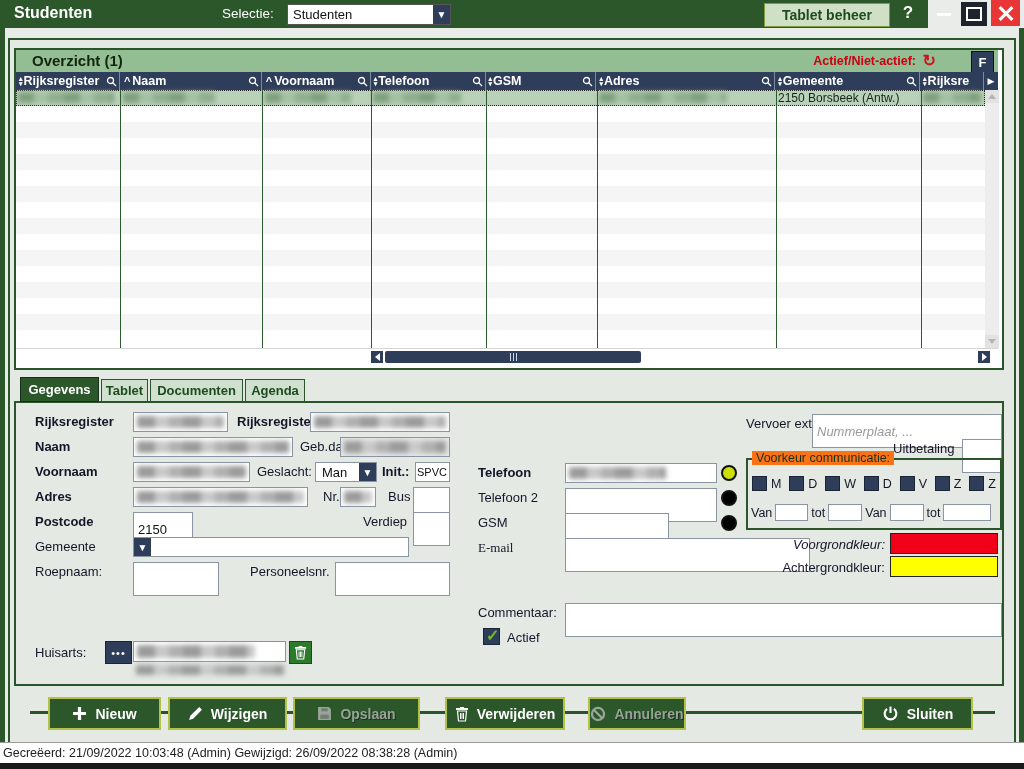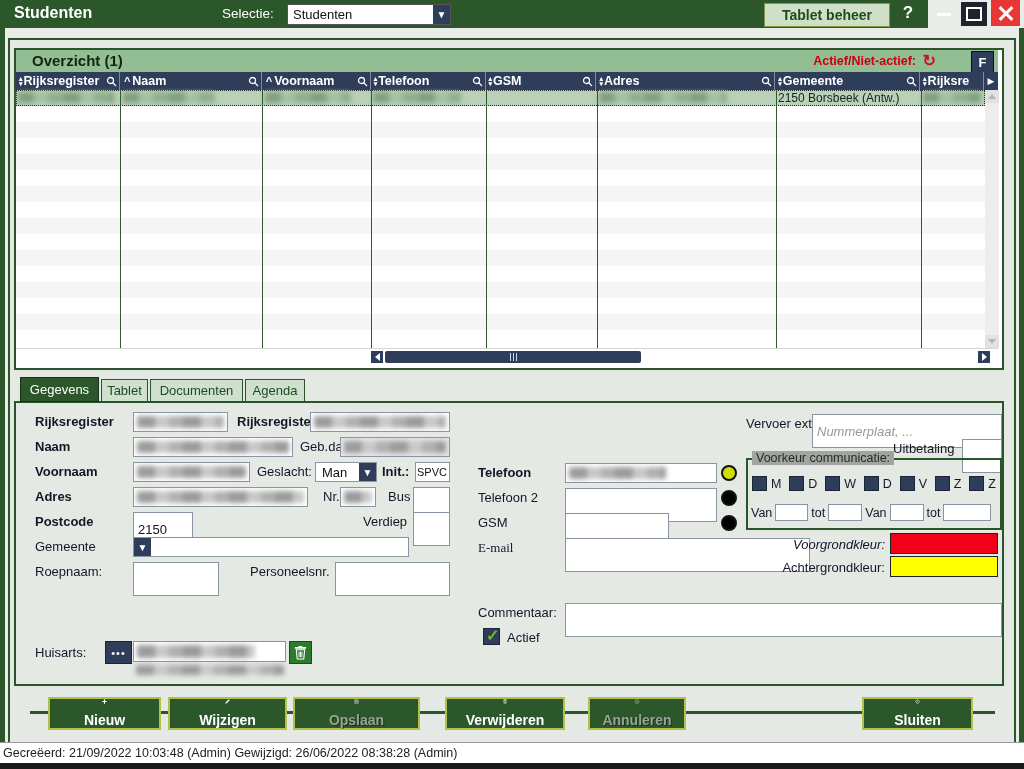--- a/index.html
+++ b/index.html
@@ -48,51 +48,51 @@
   .vs-btn{position:absolute;left:0;width:14px;height:13px;background:#e2e2e2;display:flex;align-items:center;justify-content:center;}
   .tri-up{width:0;height:0;border-left:4px solid transparent;border-right:4px solid transparent;border-bottom:5px solid #b5b5b5;}
   .tri-down{width:0;height:0;border-left:4px solid transparent;border-right:4px solid transparent;border-top:5px solid #b5b5b5;}
   .hscroll{position:absolute;left:0;top:298px;width:982px;height:16px;background:#fff;border-top:1px solid #d5d5d5;}
   .hs-btn{position:absolute;top:2px;width:12px;height:12px;background:#2e3d59;display:flex;align-items:center;justify-content:center;}
   .tri-left{width:0;height:0;border-top:4px solid transparent;border-bottom:4px solid transparent;border-right:5px solid #fff;}
   .tri-right{width:0;height:0;border-top:4px solid transparent;border-bottom:4px solid transparent;border-left:5px solid #fff;}
   .hs-thumb{position:absolute;left:369px;top:2px;width:256px;height:12px;background:#2e3d59;border-radius:2px;display:flex;align-items:center;justify-content:center;gap:2px;}
   .grip{width:1px;height:8px;background:#cfd6e4;}
   
-  .tab{position:absolute;display:flex;align-items:center;justify-content:center;font-size:13px;font-weight:normal;box-sizing:border-box;}
+  .tab{position:absolute;display:flex;align-items:center;justify-content:center;font-size:13px;font-weight:bold;box-sizing:border-box;}
   .tab.active{background:#2b572b;color:#fff;border:1px solid #16301b;z-index:5;}
   .tab.inactive{background:#cfe0cf;color:#1d4b1d;border:1px solid #2a552a;}
   .form-box{position:absolute;left:14px;top:401px;width:986px;height:281px;border:2px solid #2a552a;background:#e4e9e4;}
   
   .lbl{position:absolute;font-size:13px;color:#151528;white-space:nowrap;}
   .b{font-weight:bold;}
   .field{position:absolute;background:#fff;border:1px solid #8a94a2;box-sizing:border-box;overflow:hidden;}
   .field.ro{background:#e8e8e8;}
   .field .redact{position:absolute;left:3px;top:3px;right:3px;bottom:3px;}
   input.inp{position:absolute;background:#fff;border:1px solid #8a94a2;box-sizing:border-box;font-family:"Liberation Sans",sans-serif;font-size:13px;color:#111;padding:16px 4px;}
   input.inp::placeholder{color:#999;font-style:italic;}
   .combo{position:absolute;background:#fff;border:1px solid #8a94a2;box-sizing:border-box;display:flex;align-items:center;}
   .combo .ctext{flex:1;font-size:13px;color:#111;padding-left:6px;white-space:nowrap;overflow:hidden;}
   .dot{position:absolute;width:12px;height:12px;border-radius:50%;border:2px solid #111;}
   .chk{position:absolute;background:#2e3d59;border:1px solid #1c2536;box-sizing:border-box;}
   .fieldset{position:absolute;left:746px;top:458px;width:256px;height:72px;border:2px solid #2a552a;box-sizing:border-box;}
-  .legend{position:absolute;left:4px;top:-9px;background:#a3a3a3;padding:0 4px;font-size:12.5px;color:#15301a;}
+  .legend{position:absolute;left:4px;top:-9px;background:#f97316;padding:0 4px;font-size:12.5px;color:#15301a;}
   .days{position:absolute;left:4px;top:16px;right:4px;display:flex;justify-content:space-between;align-items:center;}
   .day{display:flex;align-items:center;gap:4px;}
   .day .sq{width:13px;height:13px;background:#2e3d59;border:1px solid #1c2536;}
   .day span{font-size:12.5px;color:#151528;}
   .vanrow{position:absolute;left:3px;top:44px;right:3px;display:flex;align-items:center;gap:3px;}
   .vanrow .vlbl{font-size:12.5px;color:#151528;}
   .vanrow input{height:17px;border:1px solid #8a94a2;box-sizing:border-box;font-family:"Liberation Sans",sans-serif;font-size:12px;}
   .swatch{position:absolute;border:1px solid #222;}
   .dots-btn{position:absolute;background:#2e3d59;color:#fff;display:flex;align-items:center;justify-content:center;font-size:11px;letter-spacing:1px;border:1px solid #1c2536;}
   .trash-btn{position:absolute;background:#2c7a2c;border:1px solid #1c4a1c;display:flex;align-items:center;justify-content:center;}
   
   .btn-line{position:absolute;left:30px;top:711px;width:965px;height:3px;background:#2a552a;}
-  .gbtn{position:absolute;top:697px;height:33px;background:#2b572b;border:2px solid #b3c14b;box-sizing:border-box;display:flex;align-items:center;justify-content:center;gap:8px;color:#fff;font-size:14px;font-weight:bold;z-index:4;flex-direction:column;}
+  .gbtn{position:absolute;top:697px;height:33px;background:#2b572b;border:2px solid #b3c14b;box-sizing:border-box;display:flex;align-items:center;justify-content:center;gap:8px;color:#fff;font-size:14px;font-weight:bold;z-index:4;}
   .gbtn.disabled{color:#97a397;text-shadow:1px 1px 0 rgba(0,0,0,0.45);}
   .statusbar{position:absolute;left:0;top:742px;width:1024px;height:21px;background:#fff;border-top:1px solid #9a9a9a;}
   .status-text{position:absolute;left:3px;top:3px;font-size:12.5px;color:#222;}
   .bottom-strip{position:absolute;left:0;top:763px;width:1024px;height:6px;background:#1a1a1a;}
 </style>
 </head>
 <body>
 
 <div class="window">
 
@@ -468,17 +468,17 @@
   </div>
   <div class="gbtn" style="left:862px;width:111px;">
     <svg width="17" height="17" viewBox="0 0 16 16">
         <path d="M8 1.5v6" stroke="#fff" stroke-width="2" fill="none"></path>
         <path d="M4.8 3.6a5.5 5.5 0 1 0 6.4 0" fill="none" stroke="#fff" stroke-width="2"></path>
       </svg>
     <span>Sluiten</span>
   </div>
 
   <div class="statusbar">
-    <span class="status-text">Gecreëerd: 21/09/2022 10:03:48 (Admin) Gewijzigd: 26/06/2022 08:38:28 (Admin)</span>
+    <span class="status-text">Gecreëerd: 21/09/2022 10:03:48 (Admin) Gewijzigd: 26/09/2022 08:38:28 (Admin)</span>
   </div>
   <div class="bottom-strip"></div>
 
 </div>
 
 </body></html>

